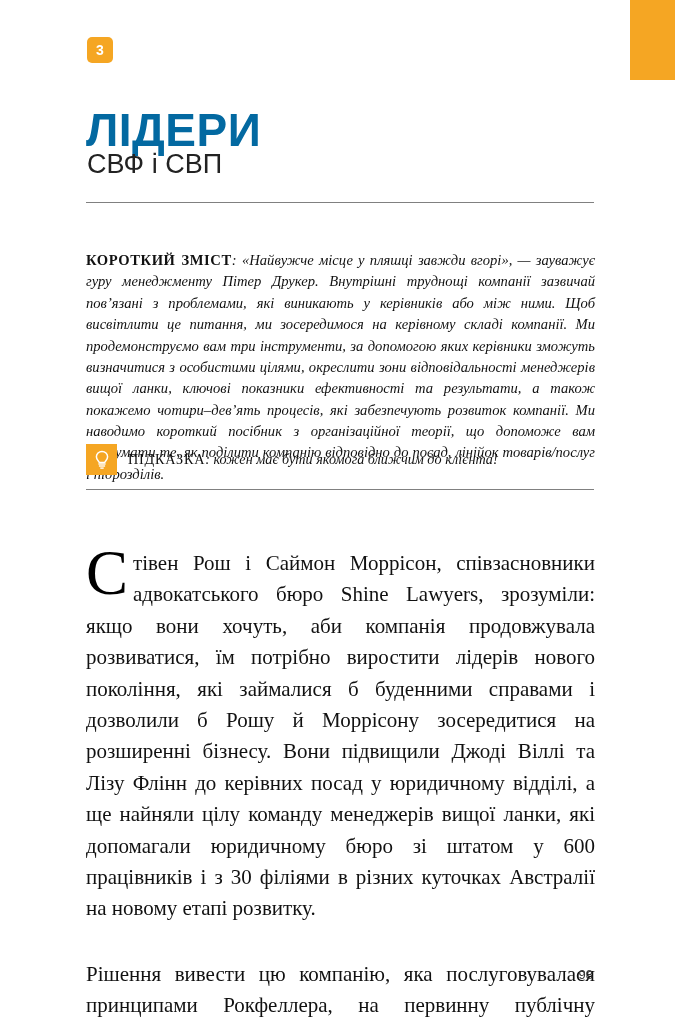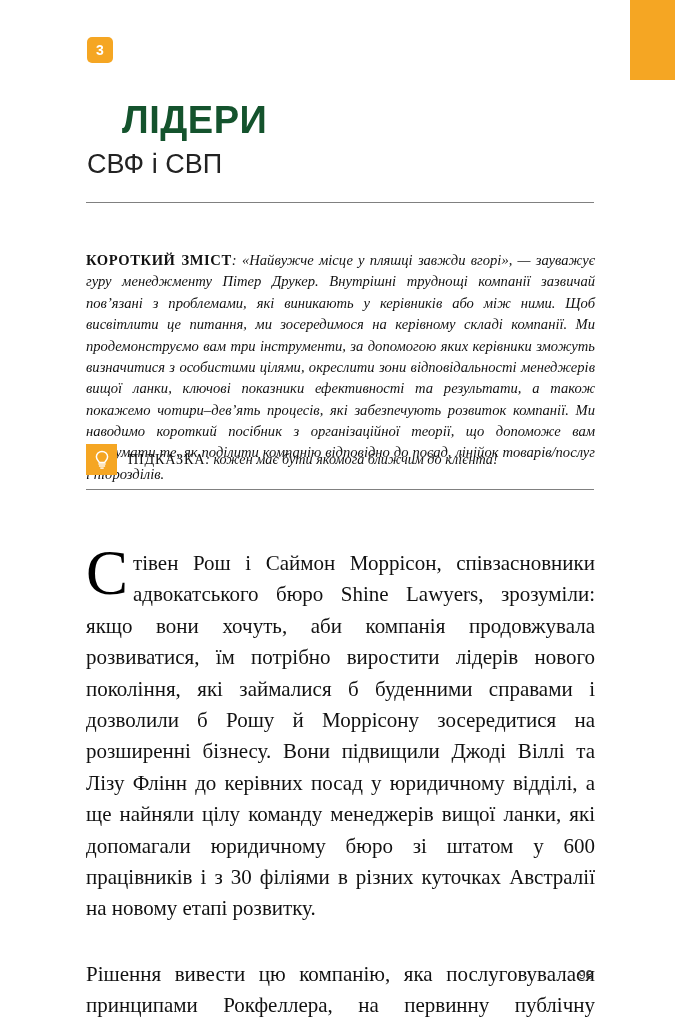--- a/index.html
+++ b/index.html
@@ -44,26 +44,25 @@
     justify-content: center;
     line-height: 1;
   }
 
   
   .chapter-title {
     position: absolute;
     left: 86px;
     top: 76px;
     font-family: "Liberation Sans", "DejaVu Sans", sans-serif;
-    font-size: 38px;
+    font-size: 46px;
     font-weight: bold;
     letter-spacing: 0.5px;
-    color: #14532d;
+    color: #0369a1;
     line-height: 1;
-    margin-left: 36px;
   }
   .chapter-subtitle {
     position: absolute;
     left: 87px;
     top: 126px;
     font-family: "Liberation Sans", "DejaVu Sans", sans-serif;
     font-size: 27px;
     font-weight: normal;
     color: #222222;
     line-height: 1.1;

